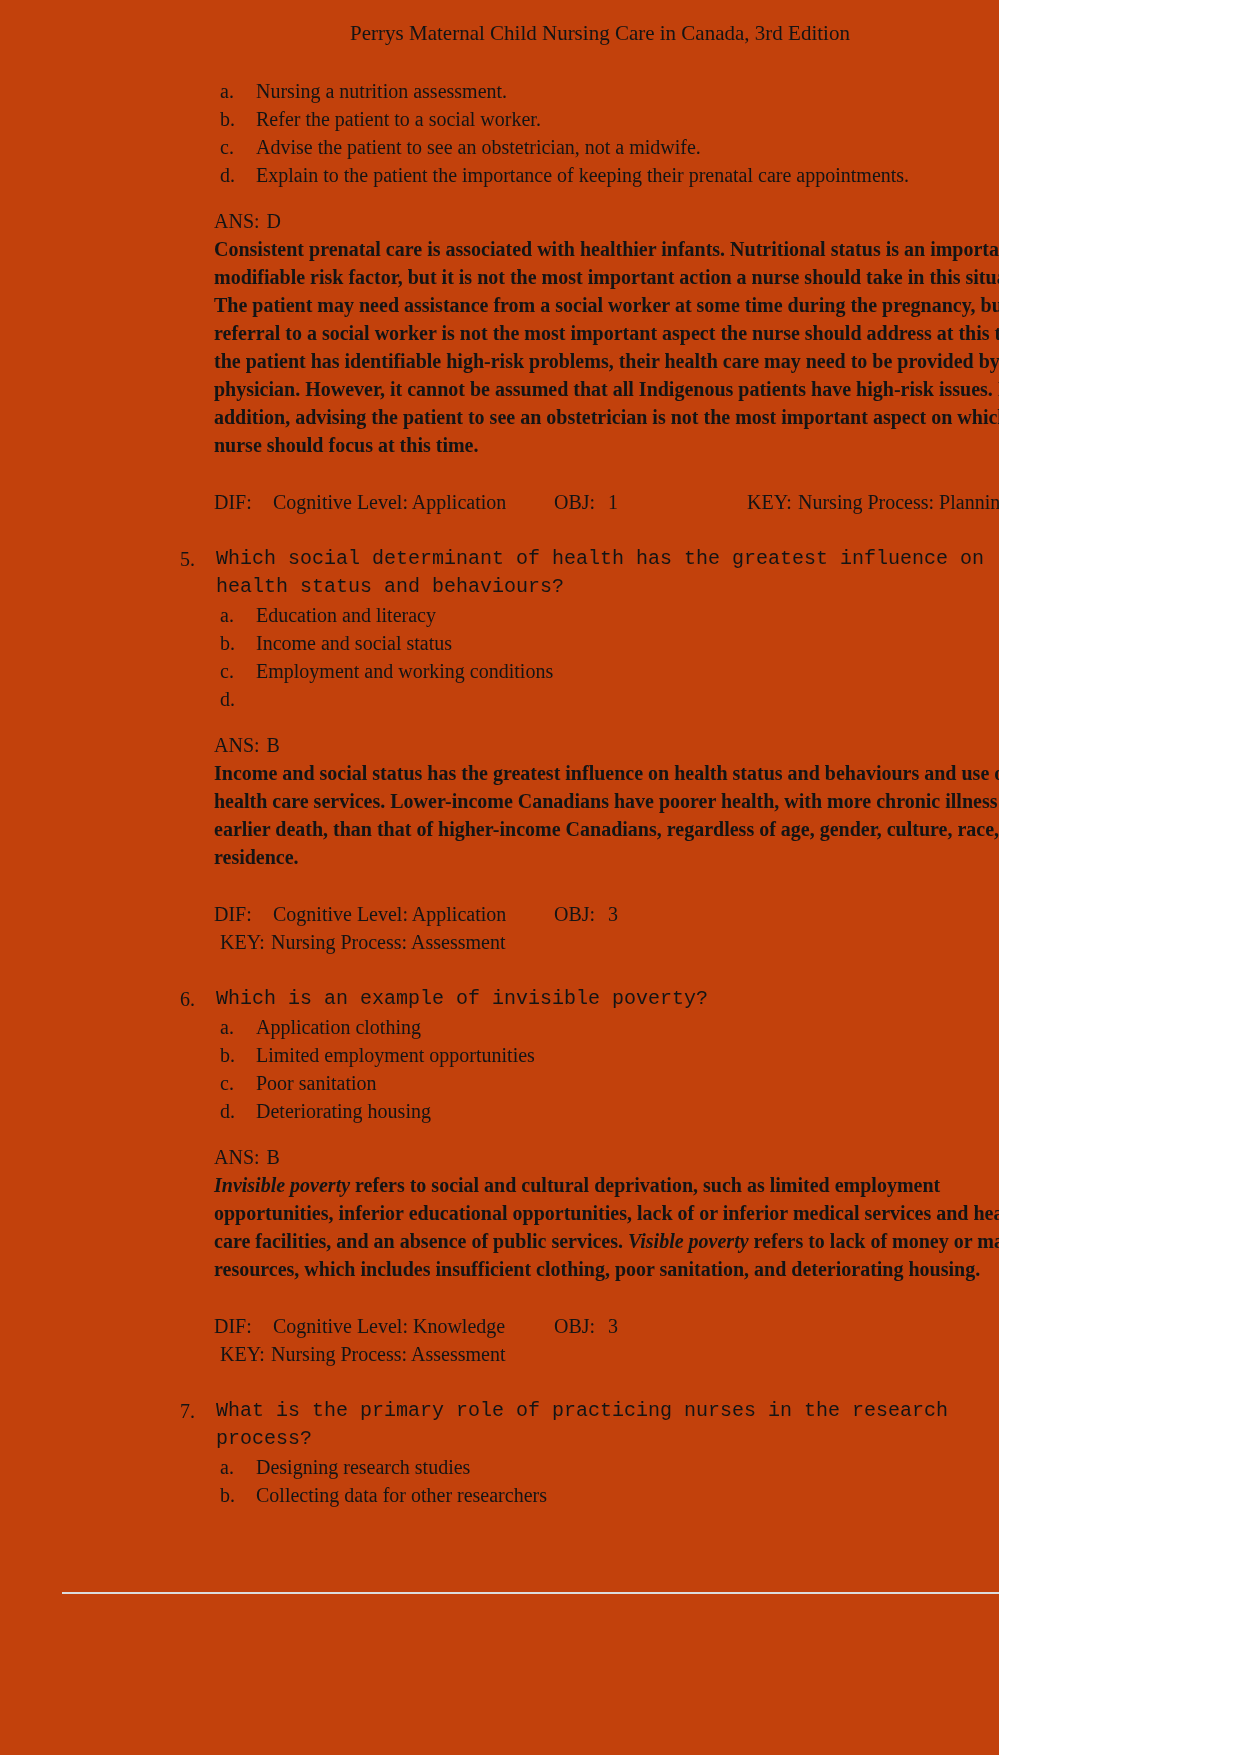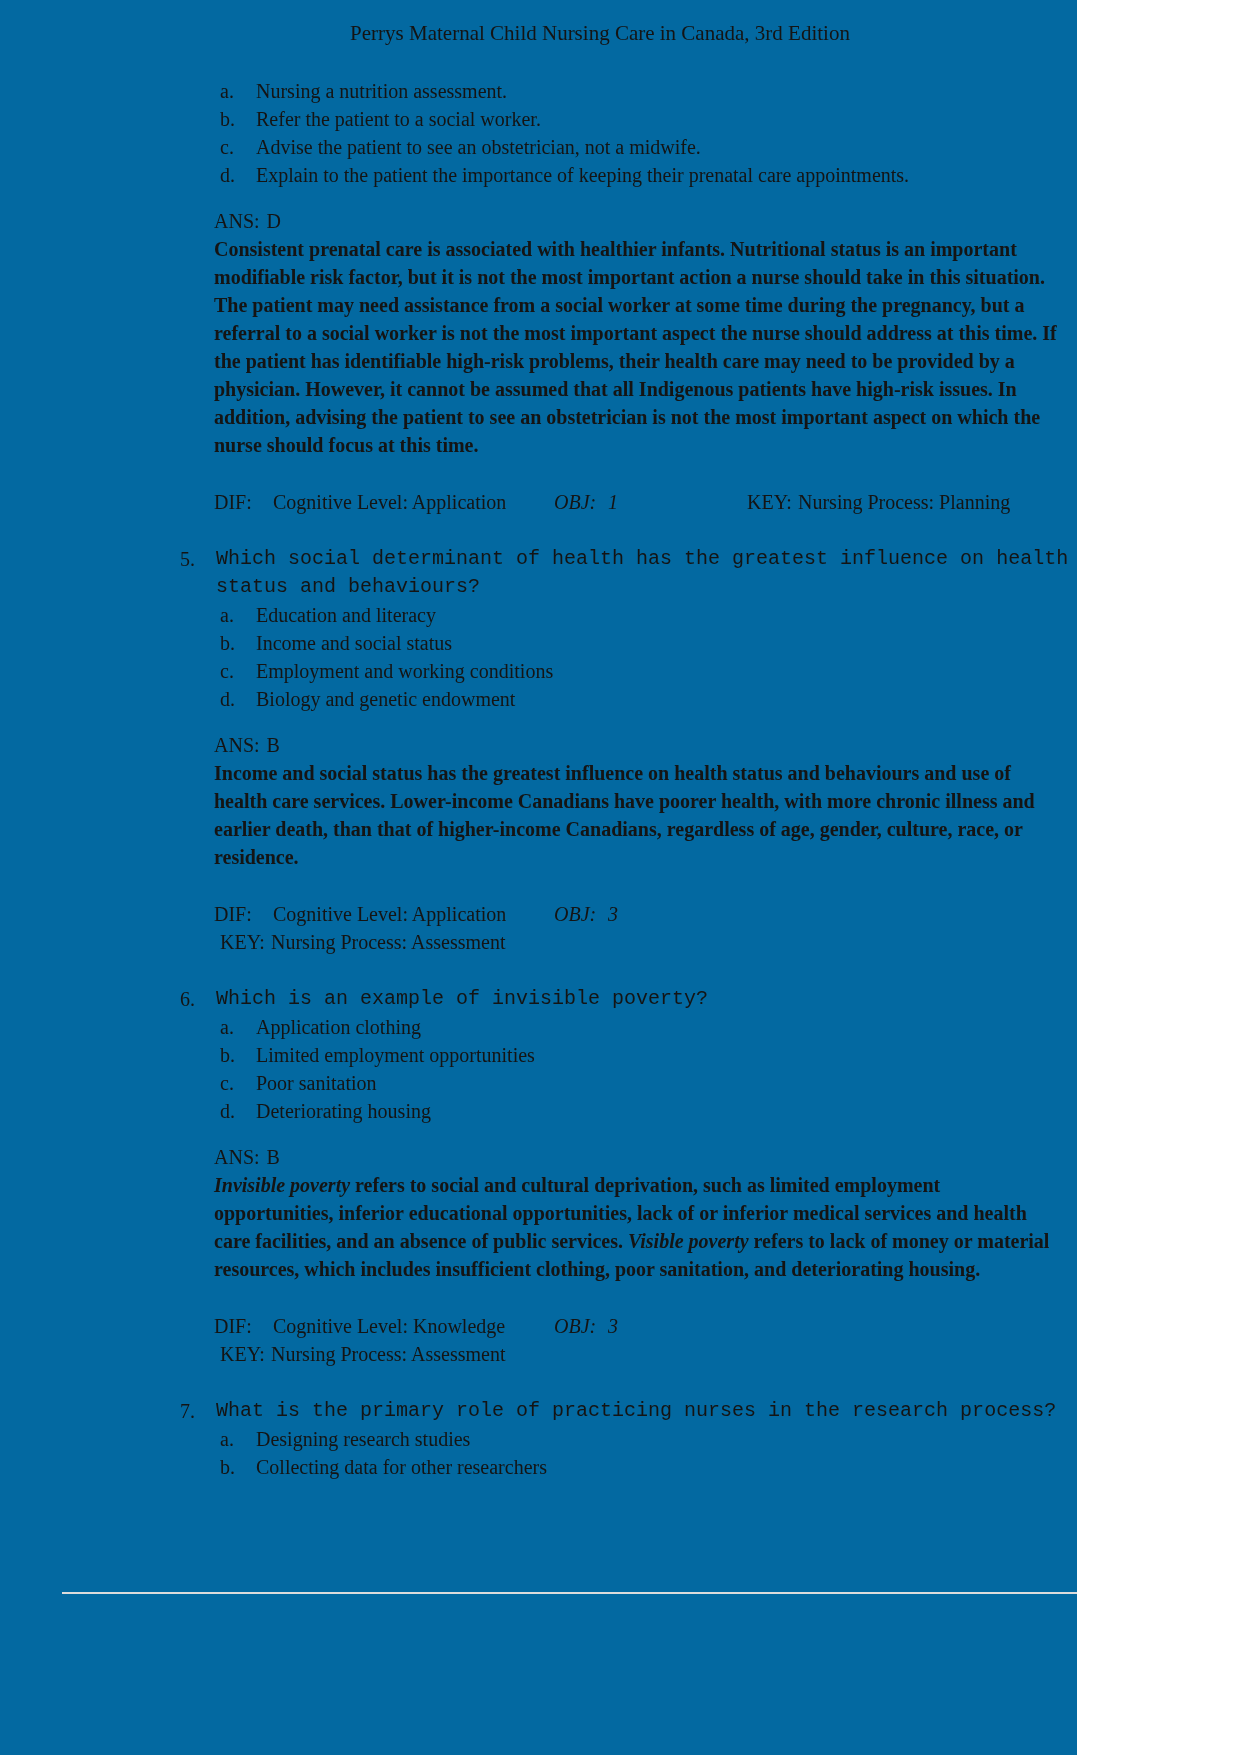--- a/index.html
+++ b/index.html
@@ -1,20 +1,20 @@
 <!DOCTYPE html>
 <html><head>
 <meta charset="utf-8">
 <style>
   html,body{margin:0;padding:0;background:#ffffff;}
   .page{
     position:relative;
-    width:1077px;
+    width:999px;
     height:1755px;
-    background:#0369a1;
+    background:#c2410c;
     font-family:"Liberation Serif","DejaVu Serif",serif;
     font-size:20px;
     line-height:28px;
     color:#141414;
     overflow:hidden;
   }
   .doc-header{
     padding-top:19px;
     width:1200px;
     text-align:center;
@@ -31,21 +31,21 @@
   .opt-text{width:790px;}
   .answer{margin-top:18px;margin-left:214px;}
   .ans-line{white-space:nowrap;}
   .ans-letter{margin-left:7px;}
   .rationale{margin:0;width:845px;font-weight:bold;}
   .italic{font-style:italic;}
   .meta{margin-top:29px;margin-left:214px;}
   .meta-line{display:flex;}
   .meta-cell{display:inline-flex;white-space:nowrap;}
   .meta-cell.dif{min-width:340px;}
-  .meta-cell.obj{min-width:187px;font-style:italic;}
+  .meta-cell.obj{min-width:187px;}
   .meta-label{display:inline-block;}
   .meta-label.dif{width:59px;}
   .meta-label.obj{width:54px;}
   .meta-label.key{width:57px;text-align:center;}
   .footer-rule{
     position:absolute;
     left:62px;
     top:1592px;
     width:1124px;
     height:2px;
@@ -114,21 +114,20 @@
           <div class="opt">
     <span class="opt-letter">b.</span>
     <span class="opt-text">Income and social status</span>
   </div>
           <div class="opt">
     <span class="opt-letter">c.</span>
     <span class="opt-text">Employment and working conditions</span>
   </div>
           <div class="opt">
     <span class="opt-letter">d.</span>
-    <span class="opt-text">Biology and genetic endowment</span>
   </div>
         </div>
     <div class="answer">
       <div class="ans-line"><span class="ans-label">ANS:</span><span class="ans-letter">B</span></div>
       <p class="rationale"><span>Income and social status has the greatest influence on health status and behaviours and use of health care services. Lower-income Canadians have poorer health, with more chronic illness and earlier death, than that of higher-income Canadians, regardless of age, gender, culture, race, or residence.</span></p>
     </div>
     <div class="meta">
           <div class="meta-line">
             <span class="meta-cell dif">
               <span class="meta-label dif">DIF:</span>

